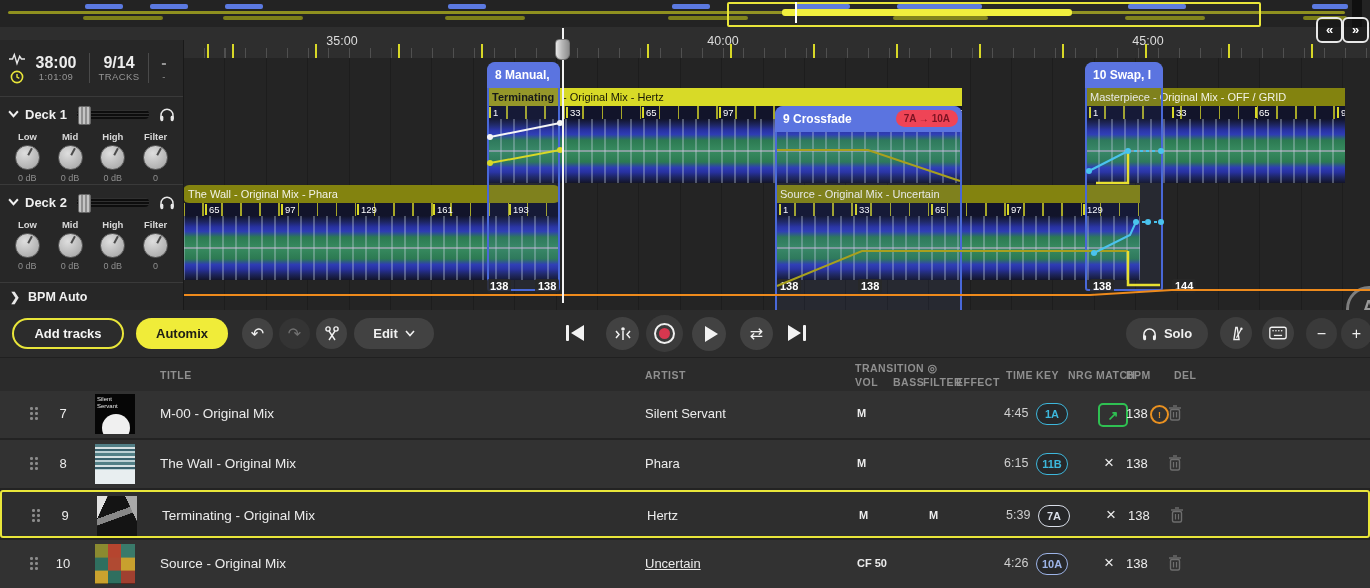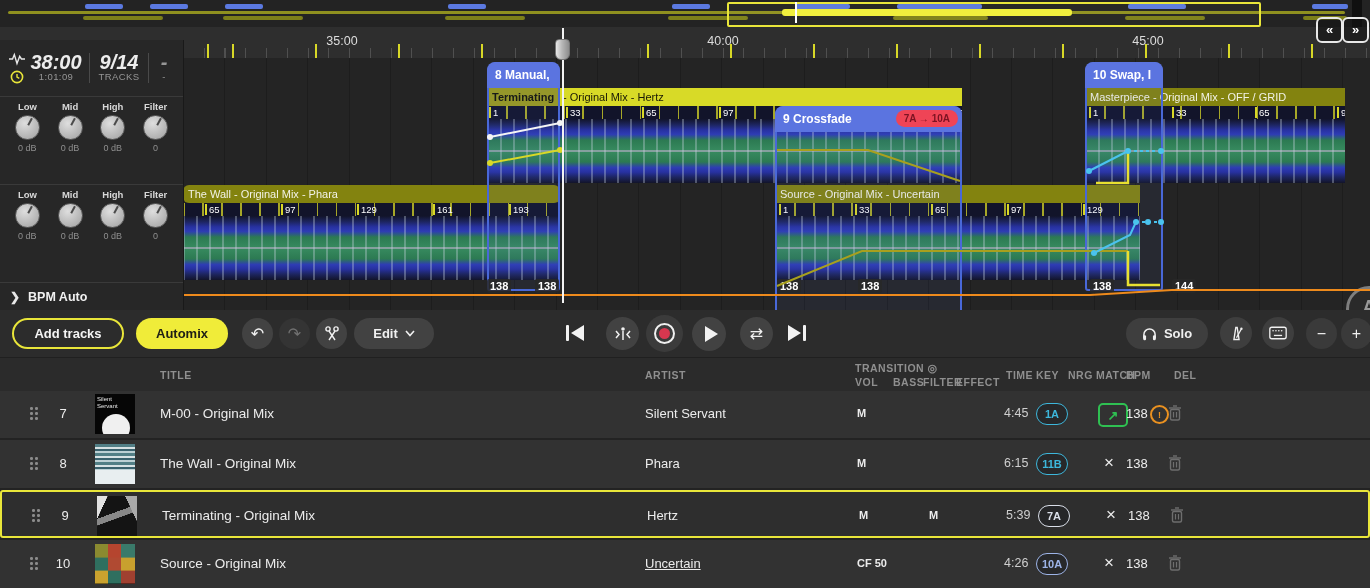--- a/index.html
+++ b/index.html
@@ -51,21 +51,21 @@
   #playhead-line{left:562px;top:28px;width:2px;height:275px;background:#f2f2f2;z-index:30;}
   #playhead-handle{left:555px;top:39px;width:15px;height:21px;z-index:31;border-radius:4px 4px 6px 6px;
     background:linear-gradient(90deg,#e8e8e8,#b8b8b8 45%,#8d8d8d);border:1px solid #777;box-sizing:border-box;}
   #help-circle{left:1346px;top:286px;width:40px;height:40px;border:3px solid #7e7e7e;border-radius:50%;
     color:#9a9a9a;font-size:18px;font-weight:bold;text-align:center;line-height:36px;background:#2a2a2a;z-index:5;}
   
   #panel{left:0;top:40px;width:183px;height:270px;background:#272727;border-right:1px solid #191919;z-index:20;}
   .panel-sec{border-bottom:1px solid #3a3a3a;box-sizing:border-box;position:relative;}
   #stats{height:57px;display:flex;align-items:center;}
   .stat-icons{width:26px;display:flex;flex-direction:column;align-items:center;gap:4px;padding-left:4px;}
-  .stat-big{color:#ededed;font-size:20px;font-weight:bold;line-height:17px;font-style:italic;}
+  .stat-big{color:#ededed;font-size:16px;font-weight:bold;line-height:17px;}
   .stat-small{color:#969696;font-size:9.5px;letter-spacing:.4px;}
   .stat-div{width:1px;height:30px;background:#4a4a4a;margin:0 7px;}
   .deck-head{height:26px;display:flex;align-items:center;padding:4px 8px 0 8px;gap:6px;}
   .deck-title{color:#f0f0f0;font-size:13px;font-weight:bold;}
   .slider{flex:1;height:9px;margin:0 4px;border-radius:4px;position:relative;
     background:repeating-linear-gradient(0deg,#0d0d0d 0 2px,#303030 2px 3px);}
   .slider-handle{position:absolute;left:1px;top:-4px;width:11px;height:17px;border-radius:2px;
     background:repeating-linear-gradient(90deg,#c4c4c4 0 2px,#8e8e8e 2px 4px);border:1px solid #666;}
   .knob-row{display:flex;justify-content:space-around;padding:4px 6px 0 6px;}
   .knob-unit{display:flex;flex-direction:column;align-items:center;width:36px;}
@@ -284,20 +284,38 @@
         <div class="stat-small">TRACKS</div>
       </div>
       <div class="stat-div"></div>
       <div style="text-align:center;min-width:16px">
         <div class="stat-big" style="color:#969696">-</div>
         <div class="stat-small">-</div>
       </div>
     </div>
     <div id="decks">
         <div class="panel-sec" style="height: 88px;">
+          <div class="deck-head">
+            <span>
+              <svg width="11" height="8" viewBox="0 0 10 7">
+                <polyline points="1,1 5,5.5 9,1" fill="none" stroke="#f0f0f0" stroke-width="1.8"></polyline>
+              </svg>
+            </span>
+            <span class="deck-title">Deck 1</span>
+            <div class="slider">
+              <div class="slider-handle"></div>
+            </div>
+            <span>
+              <svg width="16" height="15" viewBox="0 0 24 22">
+                <path d="M3 18 v-6 a9 9 0 0 1 18 0 v6" fill="none" stroke="#e8e8e8" stroke-width="2.2"></path>
+                <rect x="2" y="13" width="4.5" height="8" rx="2" fill="#e8e8e8"></rect>
+                <rect x="17.5" y="13" width="4.5" height="8" rx="2" fill="#e8e8e8"></rect>
+              </svg>
+            </span>
+          </div>
           <div class="knob-row">
             <div class="knob-unit">
               <div class="knob-label">Low</div>
               <div class="knob"></div>
               <div class="knob-val">0 dB</div>
             </div>
             <div class="knob-unit">
               <div class="knob-label">Mid</div>
               <div class="knob"></div>
               <div class="knob-val">0 dB</div>
@@ -308,20 +326,38 @@
               <div class="knob-val">0 dB</div>
             </div>
             <div class="knob-unit">
               <div class="knob-label">Filter</div>
               <div class="knob"></div>
               <div class="knob-val">0</div>
             </div>
           </div>
         </div>
         <div class="panel-sec" style="height: 98px;">
+          <div class="deck-head">
+            <span>
+              <svg width="11" height="8" viewBox="0 0 10 7">
+                <polyline points="1,1 5,5.5 9,1" fill="none" stroke="#f0f0f0" stroke-width="1.8"></polyline>
+              </svg>
+            </span>
+            <span class="deck-title">Deck 2</span>
+            <div class="slider">
+              <div class="slider-handle"></div>
+            </div>
+            <span>
+              <svg width="16" height="15" viewBox="0 0 24 22">
+                <path d="M3 18 v-6 a9 9 0 0 1 18 0 v6" fill="none" stroke="#e8e8e8" stroke-width="2.2"></path>
+                <rect x="2" y="13" width="4.5" height="8" rx="2" fill="#e8e8e8"></rect>
+                <rect x="17.5" y="13" width="4.5" height="8" rx="2" fill="#e8e8e8"></rect>
+              </svg>
+            </span>
+          </div>
           <div class="knob-row">
             <div class="knob-unit">
               <div class="knob-label">Low</div>
               <div class="knob"></div>
               <div class="knob-val">0 dB</div>
             </div>
             <div class="knob-unit">
               <div class="knob-label">Mid</div>
               <div class="knob"></div>
               <div class="knob-val">0 dB</div>

